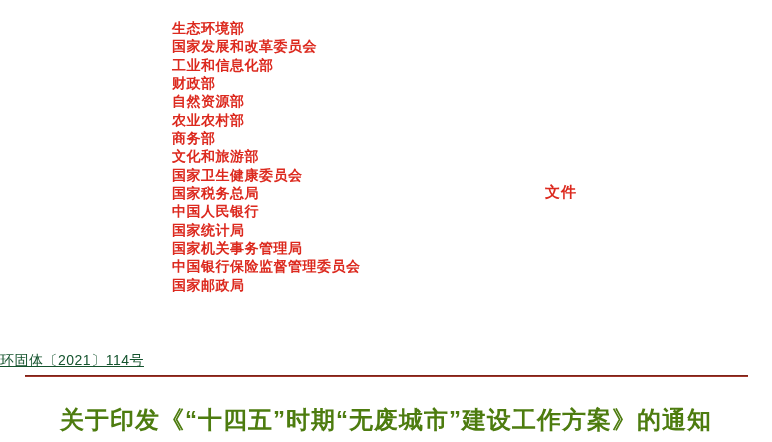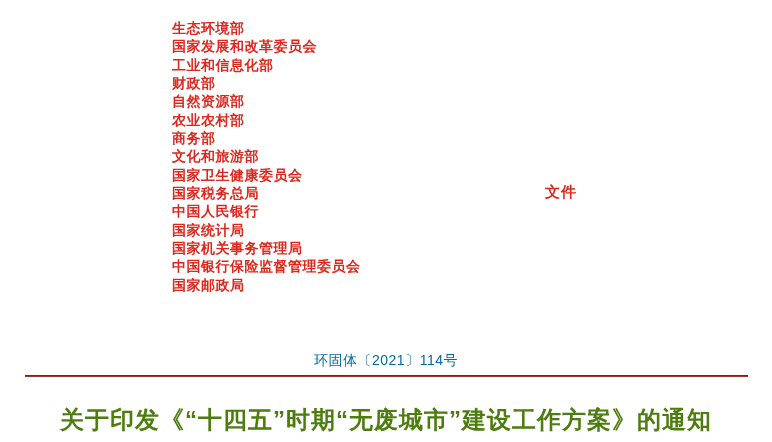--- a/index.html
+++ b/index.html
@@ -35,26 +35,26 @@
     color: #dc291e;
     letter-spacing: 1px;
     line-height: 18px;
     margin-top: 11px;
   }
   .doc-number {
     position: absolute;
     left: 0;
     top: 352px;
     width: 100%;
-    text-align: center;
     font-size: 14px;
     font-weight: normal;
-    color: #0369a1;
+    color: #14532d;
     letter-spacing: 0.5px;
     line-height: 16px;
+    text-decoration: underline;
   }
   .red-rule {
     position: absolute;
     left: 25px;
     top: 375px;
     width: 723px;
     height: 2px;
     background: linear-gradient(to bottom, #7c241a 0%, #7c241a 55%, #d04a3c 100%);
   }
   .doc-title {

